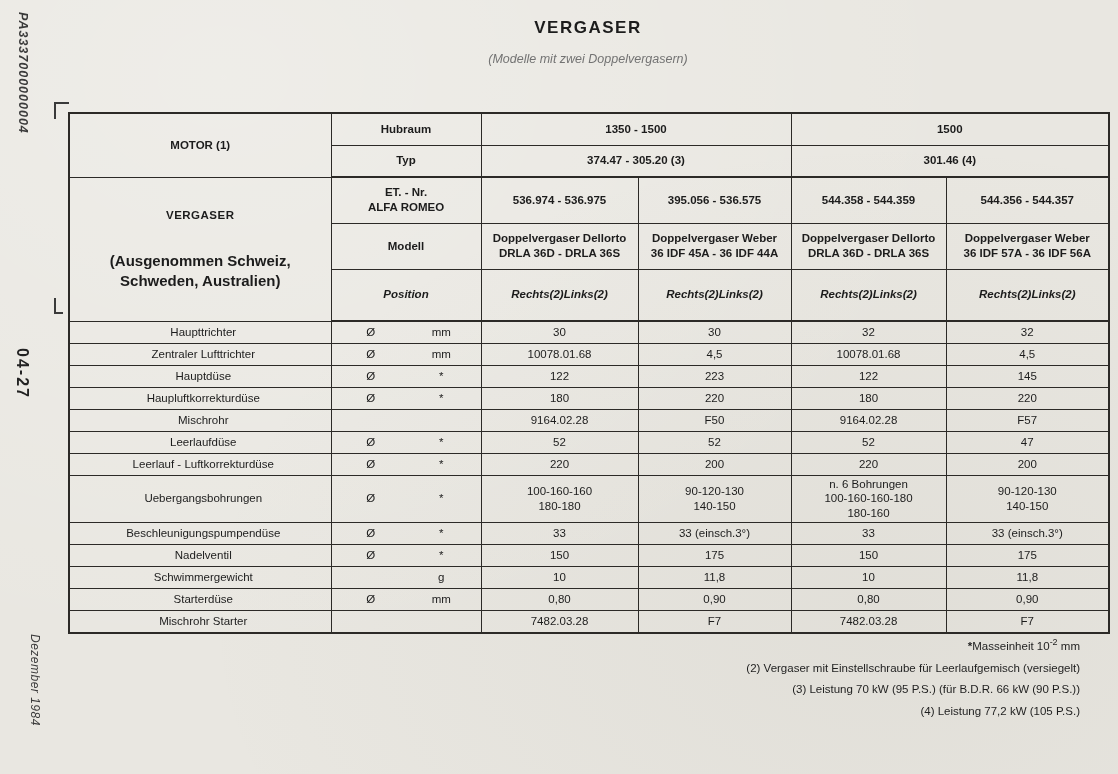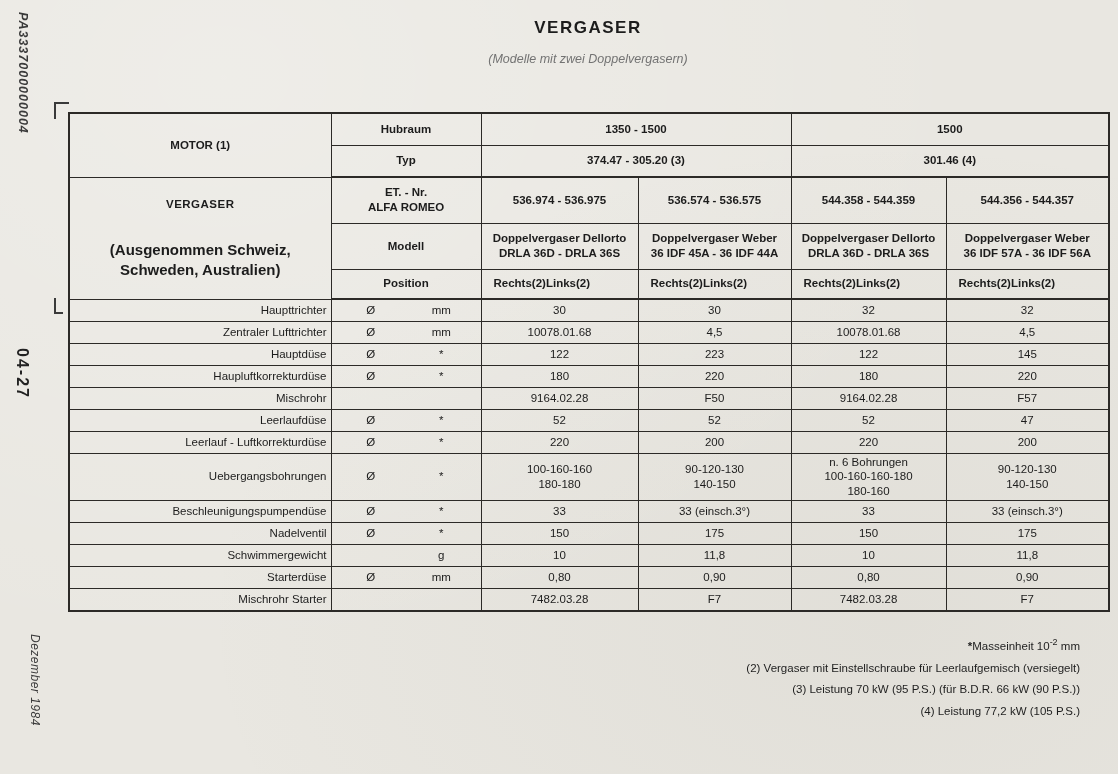--- a/index.html
+++ b/index.html
@@ -27,24 +27,24 @@
   .mark-b{position:absolute;left:54px;top:298px;width:7px;height:14px;
     border-left:2px solid #3a3a3a;border-bottom:2px solid #3a3a3a;}
 
   table.spec{position:absolute;top:112px;left:68px;width:1040px;
     border-collapse:collapse;table-layout:fixed;
     border:2px solid #2c2a27;}
   .spec td{border:1px solid #2c2a27;text-align:center;vertical-align:middle;
     font-size:11.5px;line-height:1.3;padding:1px 4px;white-space:pre-line;}
   .spec .hdr{font-weight:bold;}
   tr.thickline td{border-bottom-width:2px;margin-top:6px;}
-  tr.h-sm{height:32px;} tr.h-md{height:46px;} tr.h-pos{height:30px;}
+  tr.h-sm{height:32px;} tr.h-md{height:46px;} tr.h-pos{height:52px;font-style:italic;}
   tr.data-row{height:22px;}
-  .spec td.label{text-align:right;padding-left:10px;}
-  .flexcell{display:flex;align-items:center;justify-content:flex-start;padding:0 8px;}
+  .spec td.label{text-align:center;padding-left:10px;}
+  .flexcell{display:flex;align-items:center;justify-content:center;padding:0 8px;}
   .halfcell{display:flex;align-items:center;}
   .halfcell span{flex:1 1 50%;text-align:center;}
   .big-left-cell div.l1{font-weight:bold;letter-spacing:0.5px;margin-bottom:14px;}
   .big-left-cell div.l2{font-weight:bold;font-size:15px;}
 
   .footnotes{position:absolute;top:636px;left:70px;width:1010px;font-size:11.5px;color:#1e1e1e;text-align:right;}
   .footnotes .fline{margin-bottom:5px;line-height:1.45;}
   .footnotes .star{display:inline-block;width:24px;font-weight:bold;}
   .footnotes sup{font-size:9px;}
 </style>
@@ -83,21 +83,21 @@
       <td class="hdr" colspan="2">301.46 (4)</td>
     </tr>
     <tr class="h-md">
       <td class="big-left-cell" rowspan="3">
         <div class="l1">VERGASER</div>
         <div class="l2">(Ausgenommen Schweiz, Schweden, Australien)</div>
       </td>
       <td class="hdr">ET. - Nr.
 ALFA ROMEO</td>
       <td class="hdr">536.974 - 536.975</td>
-      <td class="hdr">536.574 - 536.575</td>
+      <td class="hdr">395.056 - 536.575</td>
       <td class="hdr">544.358 - 544.359</td>
       <td class="hdr">544.356 - 544.357</td>
     </tr>
     <tr class="h-md">
       <td class="hdr">Modell</td>
       <td class="hdr">Doppelvergaser Dellorto
 DRLA 36D - DRLA 36S</td>
       <td class="hdr">Doppelvergaser Weber
 36 IDF 45A - 36 IDF 44A</td>
       <td class="hdr">Doppelvergaser Dellorto

